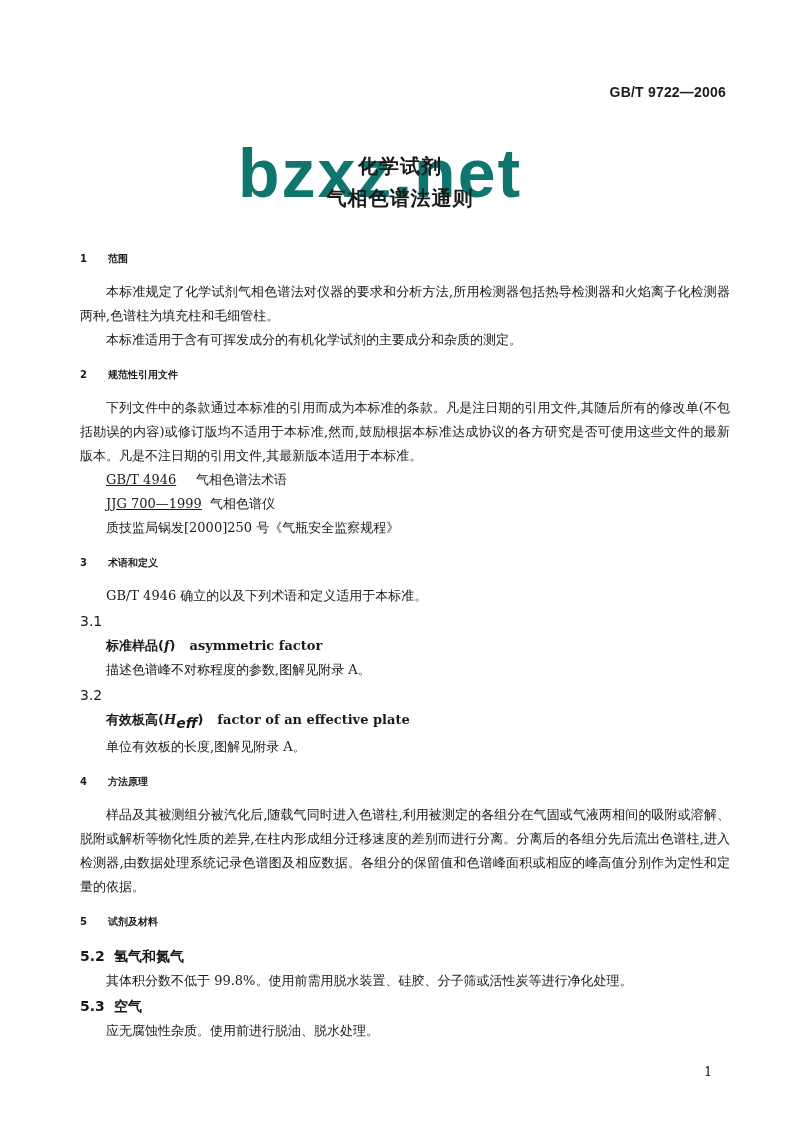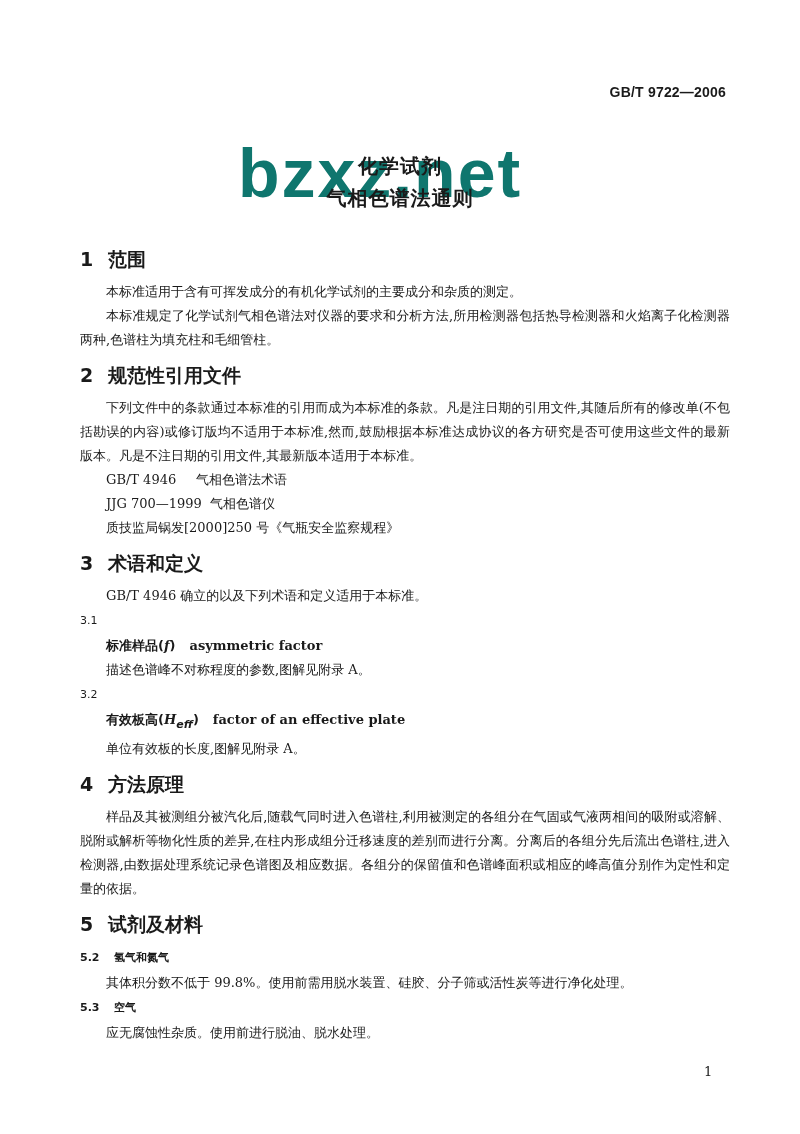--- a/index.html
+++ b/index.html
@@ -16,30 +16,30 @@
       font-family: "Liberation Sans", "DejaVu Sans", sans-serif; font-weight: bold;
       font-size: 68px; color: #0f766e; letter-spacing: 2px; line-height: 90px; z-index: 0;
     }
     .title {
       position: absolute; top: 150px; left: 0; width: 800px; text-align: center; z-index: 1;
       font-family: "DejaVu Sans", "Liberation Sans", sans-serif; font-weight: bold;
     }
     .title div { font-size: 20px; line-height: 32px; letter-spacing: 1px; }
     .content { position: absolute; top: 248px; left: 80px; width: 650px; z-index: 1; font-size: 13px; }
     .h1 {
-      font-family: "DejaVu Sans", sans-serif; font-weight: bold; font-size: 19px;
+      font-family: "DejaVu Sans", sans-serif; font-weight: bold; font-size: 10px;
       margin: 0 0 10px 0; height: 22px; line-height: 22px;
     }
     .h1 .num { display: inline-block; width: 28px; }
-    .h2 { font-family: "DejaVu Sans", sans-serif; font-weight: bold; font-size: 11px; height: 26px; line-height: 26px; }
+    .h2 { font-family: "DejaVu Sans", sans-serif; font-weight: bold; font-size: 14px; height: 26px; line-height: 26px; }
     .h2 .num { display: inline-block; width: 34px; font-weight: normal; }
     .h2 .num.b { font-weight: bold; }
     .p { line-height: 24px; text-indent: 26px; text-align: justify; margin: 0; }
     .ref { line-height: 24px; padding-left: 26px; margin: 0; }
-    .ref span.code { display: inline-block; min-width: 90px; }
+    .ref span.code { display: inline-block; min-width: 90px; text-decoration: underline; }
     .term { line-height: 24px; padding-left: 26px; font-weight: bold; font-family: "DejaVu Sans", sans-serif; }
     .term .en { font-family: "DejaVu Serif", serif; margin-left: 14px; }
     .term i { font-family: "DejaVu Serif", serif; }
     .def { line-height: 24px; padding-left: 26px; }
     .gap { height: 12px; }
     .page-num { position: absolute; top: 1064px; left: 704px; font-size: 13px; }
   </style>
 </head>
 <body>
 
@@ -49,42 +49,42 @@
 <div class="title">
   <div>化学试剂</div>
   <div>气相色谱法通则</div>
 </div>
 
 <div class="content">
 
   <div class="h1">
     <span class="num">1</span><span>范围</span>
   </div>
+  <p class="p">本标准规定了化学试剂气相色谱法对仪器的要求和分析方法,所用检测器包括热导检测器和火焰离子化检测器两种,色谱柱为填充柱和毛细管柱。</p>
   <p class="p">本标准适用于含有可挥发成分的有机化学试剂的主要成分和杂质的测定。</p>
-  <p class="p">本标准规定了化学试剂气相色谱法对仪器的要求和分析方法,所用检测器包括热导检测器和火焰离子化检测器两种,色谱柱为填充柱和毛细管柱。</p>
   <div class="gap"></div>
 
   <div class="h1">
     <span class="num">2</span><span>规范性引用文件</span>
   </div>
   <p class="p">下列文件中的条款通过本标准的引用而成为本标准的条款。凡是注日期的引用文件,其随后所有的修改单(不包括勘误的内容)或修订版均不适用于本标准,然而,鼓励根据本标准达成协议的各方研究是否可使用这些文件的最新版本。凡是不注日期的引用文件,其最新版本适用于本标准。</p>
   <div class="ref"><span class="code">GB/T 4946</span><span>气相色谱法术语</span></div>
   <div class="ref"><span class="code" style="min-width:104px">JJG 700—1999</span><span>气相色谱仪</span></div>
   <div class="ref"><span>质技监局锅发[2000]250 号《气瓶安全监察规程》</span></div>
   <div class="gap"></div>
 
   <div class="h1">
     <span class="num">3</span><span>术语和定义</span>
   </div>
   <p class="p">GB/T 4946 确立的以及下列术语和定义适用于本标准。</p>
   <div class="h2"><span class="num">3.1</span></div>
   <div class="term"><span>标准样品(</span><i>f</i><span>)</span><span class="en">asymmetric factor</span></div>
   <div class="def">描述色谱峰不对称程度的参数,图解见附录 A。</div>
   <div class="h2"><span class="num">3.2</span></div>
-  <div class="term"><span>有效板高(</span><i>H</i><sub style="font-size:11px;font-style:italic">eff</sub><span>)</span><span class="en">factor of an effective plate</span></div>
+  <div class="term"><span>有效板高(</span><i>H</i><sub style="font-size:14px;font-style:italic">eff</sub><span>)</span><span class="en">factor of an effective plate</span></div>
   <div class="def">单位有效板的长度,图解见附录 A。</div>
   <div class="gap"></div>
 
   <div class="h1">
     <span class="num">4</span><span>方法原理</span>
   </div>
   <p class="p">样品及其被测组分被汽化后,随载气同时进入色谱柱,利用被测定的各组分在气固或气液两相间的吸附或溶解、脱附或解析等物化性质的差异,在柱内形成组分迁移速度的差别而进行分离。分离后的各组分先后流出色谱柱,进入检测器,由数据处理系统记录色谱图及相应数据。各组分的保留值和色谱峰面积或相应的峰高值分别作为定性和定量的依据。</p>
   <div class="gap"></div>
 
   <div class="h1">

